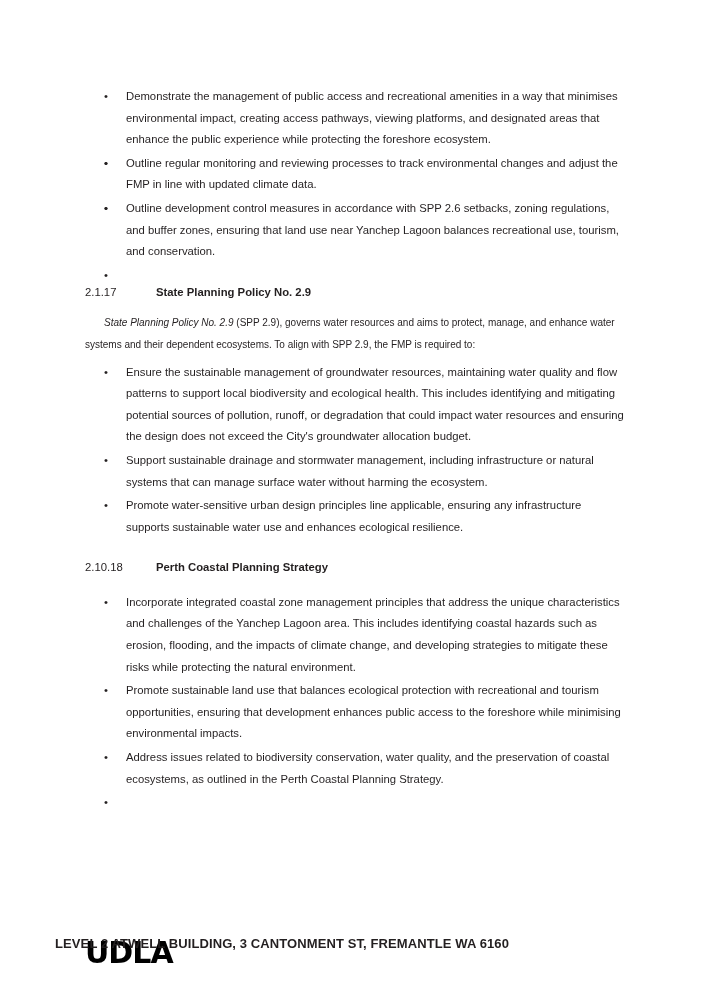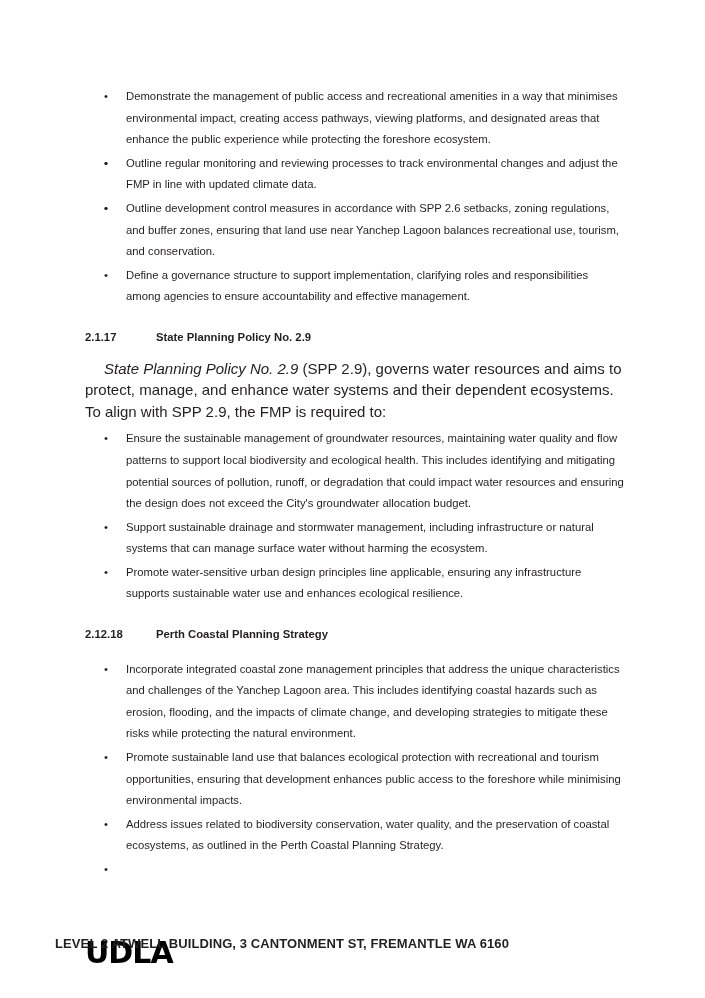--- a/index.html
+++ b/index.html
@@ -50,32 +50,32 @@
   }
   .section-head {
     display: flex;
     margin-top: 19px;
     margin-bottom: 9px;
   }
   .section-num {
     width: 71px;
     flex: 0 0 71px;
     font-size: 11.3px;
-    font-weight: bold;
+    font-weight: normal;
     line-height: 21.6px;
     color: #231f20;
   }
   .section-title {
     font-size: 11.3px;
     font-weight: bold;
     line-height: 21.6px;
     color: #231f20;
   }
   .para {
-    font-size: 15px;
+    font-size: 10px;
     line-height: 21.6px;
     color: #231f20;
     margin: 0 0 6px 0;
   }
   .para.indent {
     text-indent: 19px;
   }
   .para em, .it {
     font-style: italic;
   }
@@ -119,38 +119,38 @@
 <div class="page">
 
   <div class="content">
 
     <ul class="bullets">
       <li><span class="dot">•</span><span>Demonstrate the management of public access and recreational amenities in a way that minimises environmental impact, creating access pathways, viewing platforms, and designated areas that enhance the public experience while protecting the foreshore ecosystem.</span></li>
       <li><span class="dot">•</span></li>
       <li><span class="dot">•</span><span>Outline regular monitoring and reviewing processes to track environmental changes and adjust the FMP in line with updated climate data.</span></li>
       <li><span class="dot">•</span></li>
       <li><span class="dot">•</span><span>Outline development control measures in accordance with SPP 2.6 setbacks, zoning regulations, and buffer zones, ensuring that land use near Yanchep Lagoon balances recreational use, tourism, and conservation.</span></li>
-      <li><span class="dot">•</span><span>Define a governance structure to support implementation, clarifying roles and responsibilities among agencies to ensure accountability and effective management.</span></li>
+      <li><span class="dot">•</span></li>
     </ul>
 
     <div class="section-head">
       <div class="section-num">2.1.17</div>
       <div class="section-title">State Planning Policy No. 2.9</div>
     </div>
 
     <p class="para indent"><span class="it">State Planning Policy No. 2.9</span><span> (SPP 2.9), governs water resources and aims to protect, manage, and enhance water systems and their dependent ecosystems. To align with SPP 2.9, the FMP is required to:</span></p>
 
     <ul class="bullets">
       <li><span class="dot">•</span><span>Ensure the sustainable management of groundwater resources, maintaining water quality and flow patterns to support local biodiversity and ecological health. This includes identifying and mitigating potential sources of pollution, runoff, or degradation that could impact water resources and ensuring the design does not exceed the City's groundwater allocation budget.</span></li>
       <li><span class="dot">•</span><span>Support sustainable drainage and stormwater management, including infrastructure or natural systems that can manage surface water without harming the ecosystem.</span></li>
       <li><span class="dot">•</span><span>Promote water-sensitive urban design principles line applicable, ensuring any infrastructure supports sustainable water use and enhances ecological resilience.</span></li>
     </ul>
 
     <div class="section-head">
-      <div class="section-num">2.12.18</div>
+      <div class="section-num">2.10.18</div>
       <div class="section-title">Perth Coastal Planning Strategy</div>
     </div>
 
 
     <div class="spacer-4"></div>
 
     <ul class="bullets">
       <li><span class="dot">•</span><span>Incorporate integrated coastal zone management principles that address the unique characteristics and challenges of the Yanchep Lagoon area. This includes identifying coastal hazards such as erosion, flooding, and the impacts of climate change, and developing strategies to mitigate these risks while protecting the natural environment.</span></li>
       <li><span class="dot">•</span><span>Promote sustainable land use that balances ecological protection with recreational and tourism opportunities, ensuring that development enhances public access to the foreshore while minimising environmental impacts.</span></li>
       <li><span class="dot">•</span><span>Address issues related to biodiversity conservation, water quality, and the preservation of coastal ecosystems, as outlined in the Perth Coastal Planning Strategy.</span></li>

